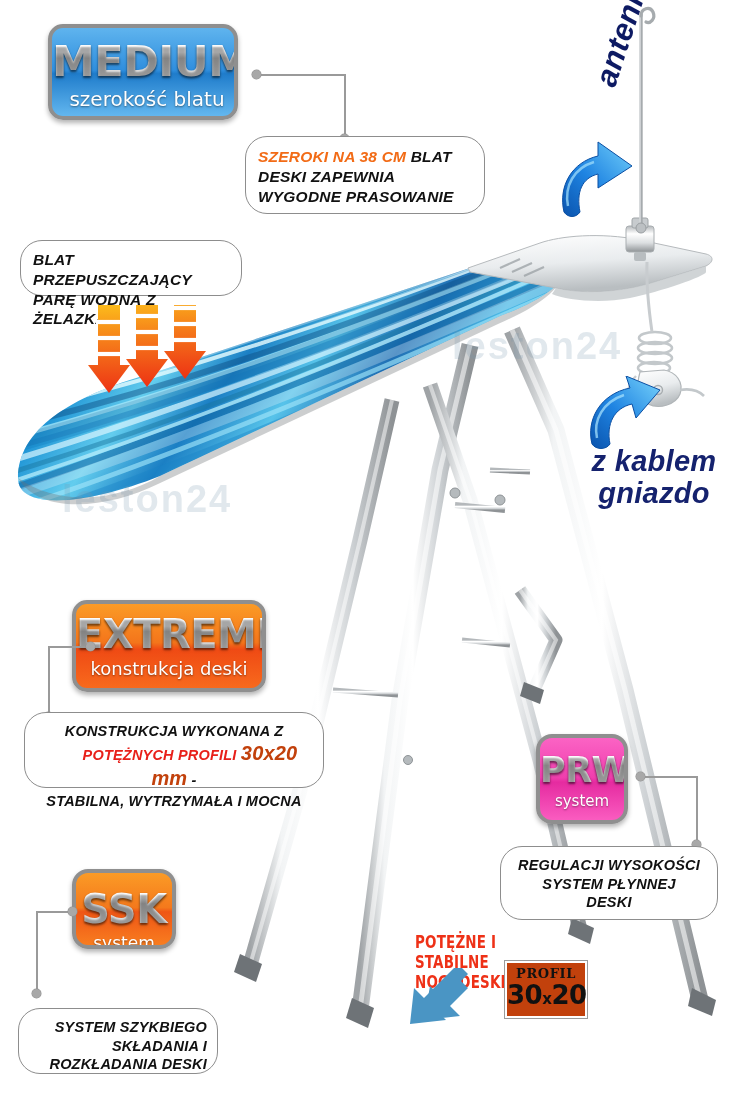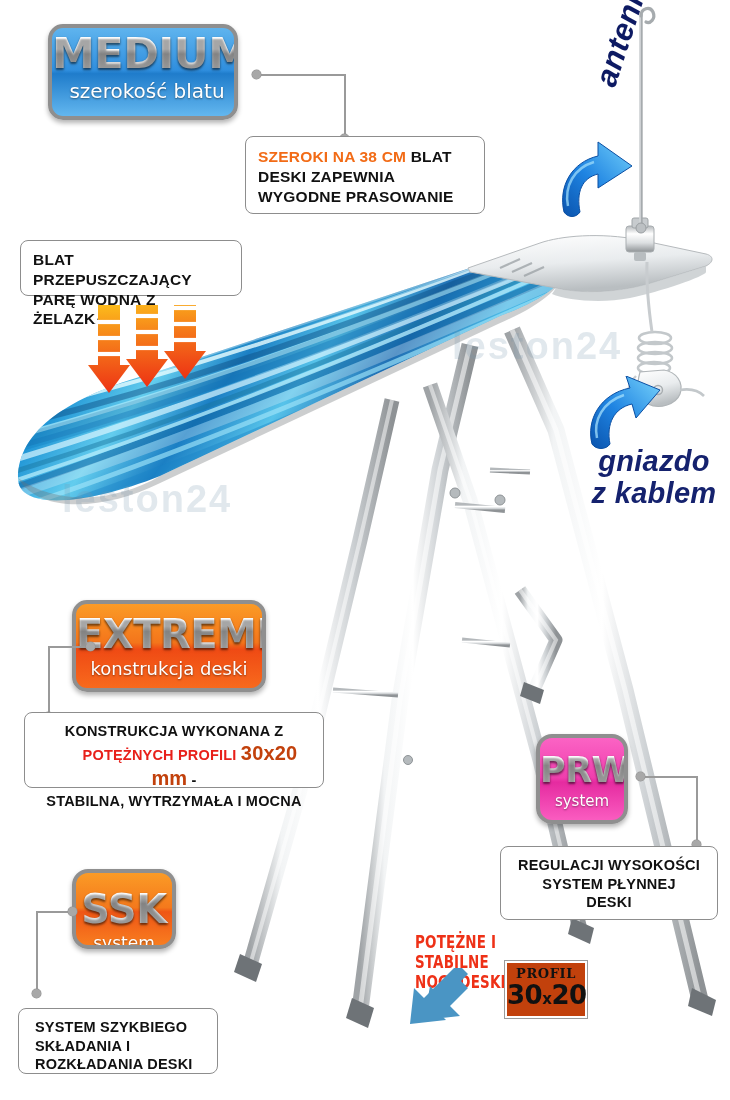--- a/index.html
+++ b/index.html
@@ -9,21 +9,22 @@
     font-family: "Liberation Sans", sans-serif;
     overflow: hidden;
   }
   #stage { position: relative; width: 730px; height: 1100px; background:#fff; }
 
   
   .callout {
     position: absolute;
     background: #fff;
     border: 1.4px solid #8d8d8d;
-    border-radius: 8px;
+    border-radius: 22px;
+    font-style: italic;
     font-weight: bold;
     color: #111;
     line-height: 1.28;
     letter-spacing: .2px;
   }
 
   
   .badge {
     position: absolute;
     border-radius: 15px;
@@ -49,21 +50,21 @@
     display:block;
     color:#ffffff;
     font-family:"DejaVu Sans", sans-serif;
     text-shadow: 0 1px 2px rgba(0,0,0,.45);
   }
 
   #badge-medium {
     left: 48px; top: 24px; width: 190px; height: 96px;
     background: linear-gradient(180deg,#5fb4ee 0%,#2f8ede 48%,#1f7ccb 52%,#63b7ef 100%);
   }
-  #badge-medium .big { font-size: 43px; line-height: 50px; padding-top: 0; }
+  #badge-medium .big { font-size: 43px; line-height: 50px; padding-top: 8px; }
   #badge-medium .sub { font-size: 20px; line-height: 26px; margin-left: 8px; }
 
   #badge-extreme {
     left: 72px; top: 600px; width: 194px; height: 92px;
     background: linear-gradient(180deg,#fb9b26 0%,#f4751b 46%,#ef4a14 54%,#f86a1d 100%);
   }
   #badge-extreme .big { font-size: 40px; line-height: 46px; padding-top: 7px; }
   #badge-extreme .sub { font-size: 18px; line-height: 24px; }
 
   #badge-ssk {
@@ -378,22 +379,22 @@
         <stop offset="0%" stop-color="#0a53ad"></stop>
         <stop offset="45%" stop-color="#1f84e2"></stop>
         <stop offset="100%" stop-color="#79d4fb"></stop>
       </linearGradient>
     </defs>
     <path d="M 6,68 C 0,44 14,18 44,12 L 40,0 L 74,14 L 50,42 L 46,28
              C 28,32 20,48 24,68 C 20,74 10,74 6,68 Z" fill="url(#ba2)" stroke="#0b4fa3" stroke-width="1"></path>
     <path d="M 11,62 C 7,44 17,26 38,19" stroke="#a3dffc" stroke-width="2.5" fill="none" opacity=".75"></path>
   </svg>
   <div id="label-gniazdo">
+    <div>z kablem</div>
     <div>gniazdo</div>
-    <div>z kablem</div>
   </div>
 
   <div id="badge-extreme" class="badge">
     <span class="big">EXTREME</span>
     <span class="sub">konstrukcja deski</span>
   </div>
 
   <div class="conn" style="left:40px;top:640px;width:60px;height:90px;">
     <div class="seg h" style="left:8px;top:6px;width:42px;"></div>
     <div class="seg v" style="left:8px;top:6px;height:72px;"></div>
@@ -415,21 +416,21 @@
     <span class="sub">system</span>
   </div>
 
   <div class="conn" style="left:28px;top:905px;width:50px;height:100px;">
     <div class="seg h" style="left:8px;top:6px;width:36px;"></div>
     <div class="seg v" style="left:8px;top:6px;height:84px;"></div>
     <div class="dot" style="left:40px;top:2px;"></div>
     <div class="dot" style="left:4px;top:84px;"></div>
   </div>
 
-  <div class="callout" style="left:18px;top:1008px;width:200px;height:66px;padding:9px 16px;font-size:14.5px;text-align:left;">
+  <div class="callout" style="left:18px;top:1008px;width:200px;height:66px;padding:9px 10px;font-size:14.5px;text-align:right;">
     <div>SYSTEM SZYKBIEGO</div>
     <div>SKŁADANIA I</div>
     <div>ROZKŁADANIA DESKI</div>
   </div>
 
   <div id="badge-prw" class="badge">
     <span class="big">PRW</span>
     <span class="sub">system</span>
   </div>
 

